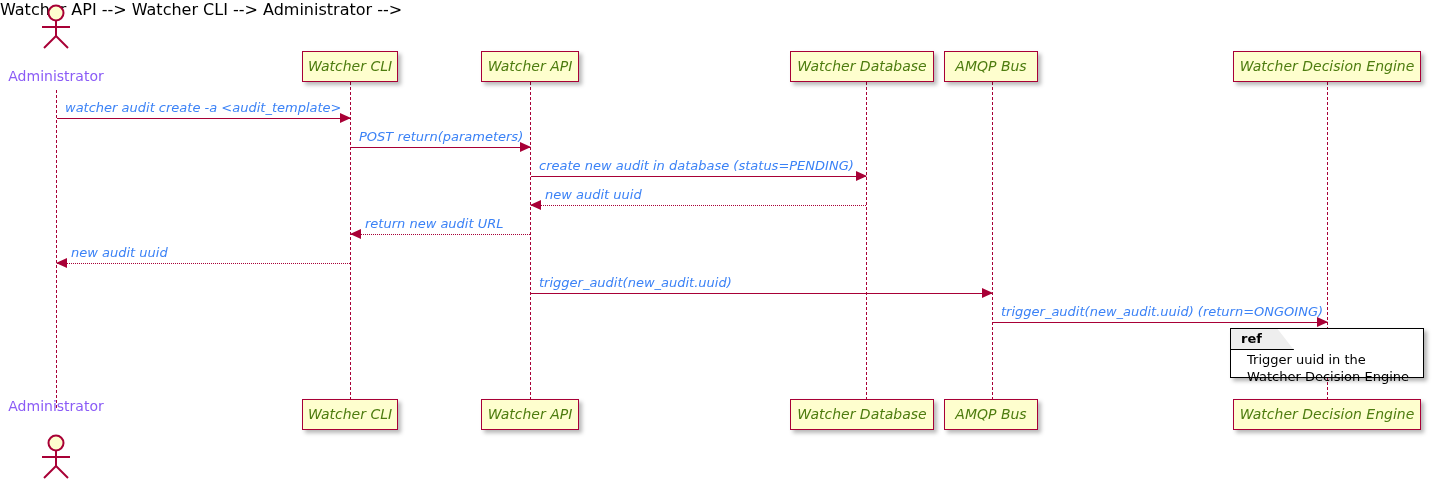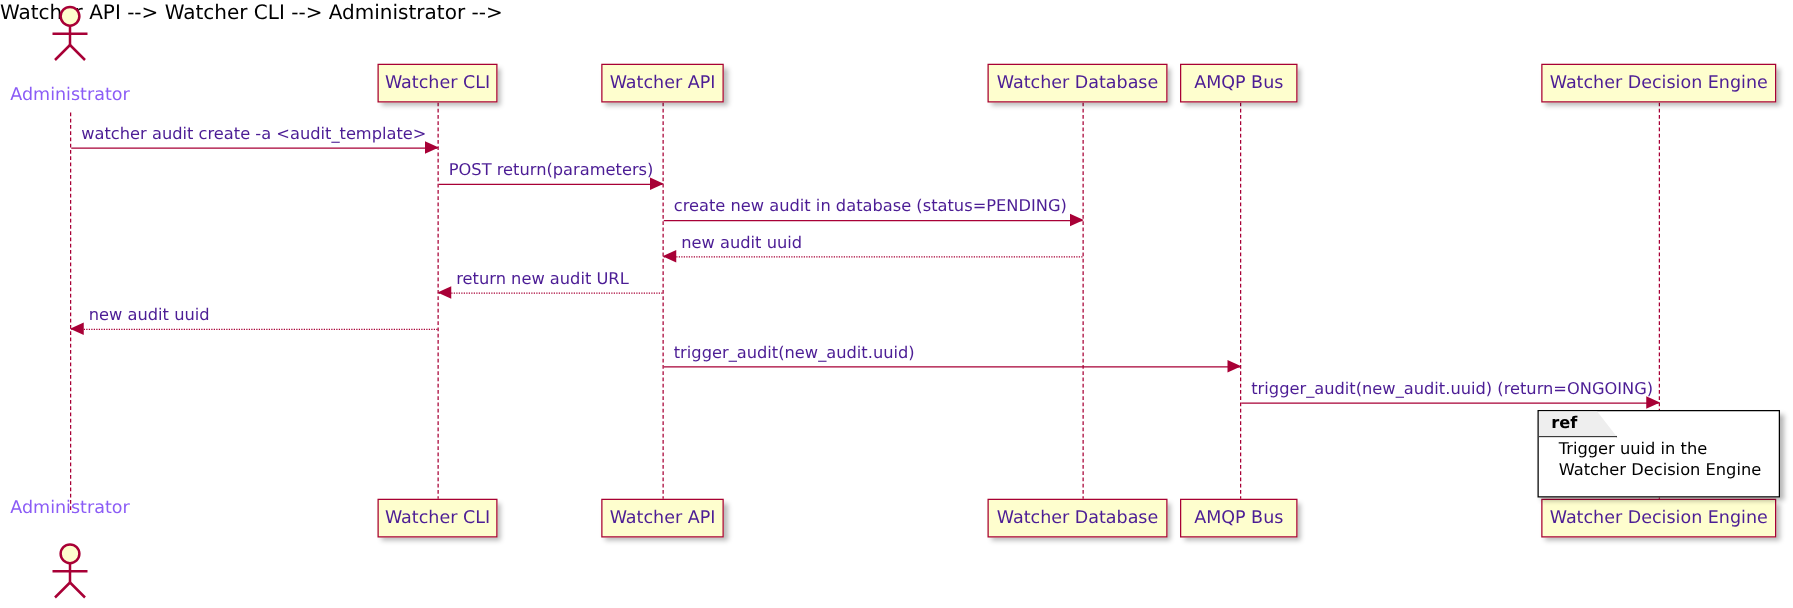--- a/index.html
+++ b/index.html
@@ -24,27 +24,28 @@
     width: 0;
     border-left: 1px dashed #A80036;
   }
 
   
   .participant {
     position: absolute;
     box-sizing: border-box;
     background: #FEFECE;
     border: 1.5px solid #A80036;
-    color: #4c1d95;
+    color: #4d7c0f;
     font-size: 14px;
     line-height: 28px;
     height: 31px;
     text-align: center;
     white-space: nowrap;
     box-shadow: 3px 3px 4px rgba(0,0,0,0.28);
+    font-style: italic;
   }
 
   
   .actor {
     position: absolute;
     width: 44px;
     height: 46px;
   }
   .actor-label {
     position: absolute;
@@ -83,22 +84,23 @@
     border-left: 11px solid #A80036;
   }
   .msg.left .head {
     left: -1px;
     border-right: 11px solid #A80036;
   }
   .msg .label {
     position: absolute;
     bottom: 3px;
     font-size: 13px;
-    color: #4c1d95;
-    white-space: nowrap;
+    color: #3b82f6;
+    white-space: nowrap;
+    font-style: italic;
   }
   .msg.right .label { left: 8px; }
   .msg.left .label  { left: 14px; }
 
   
   .ref-box {
     position: absolute;
     box-sizing: border-box;
     background: #FFFFFF;
     border: 1.5px solid #000000;
@@ -236,20 +238,20 @@
   </div>
 
   
   <div class="msg right solid" style="left:993px; top:322px; width:334px;">
     <span class="line"></span>
     <span class="head"></span>
     <span class="label">trigger_audit(new_audit.uuid) (return=ONGOING)</span>
   </div>
 
   
-  <div class="ref-box" style="left:1230px; top:328px; width:194px; height:70px;">
+  <div class="ref-box" style="left:1230px; top:328px; width:194px; height:50px;">
     <div class="ref-tab"></div>
     <div class="ref-tab-label">ref</div>
     <div class="ref-body">Trigger uuid in the</div>
     <div class="ref-body" style="top:39px;">Watcher Decision Engine</div>
   </div>
 
 </div>
 
 </body></html>

